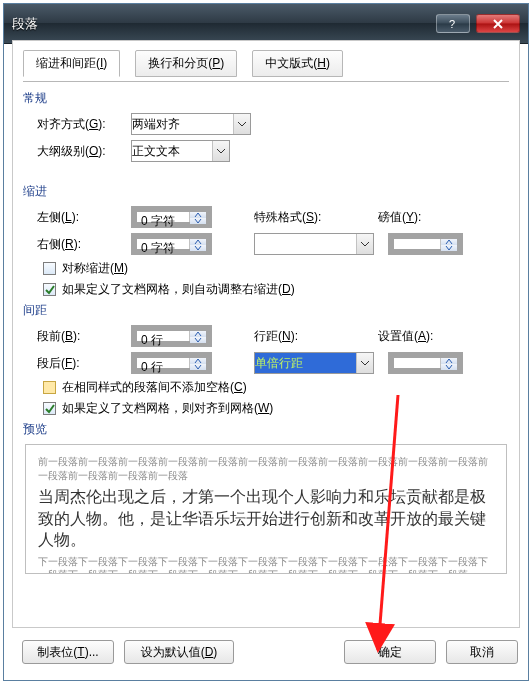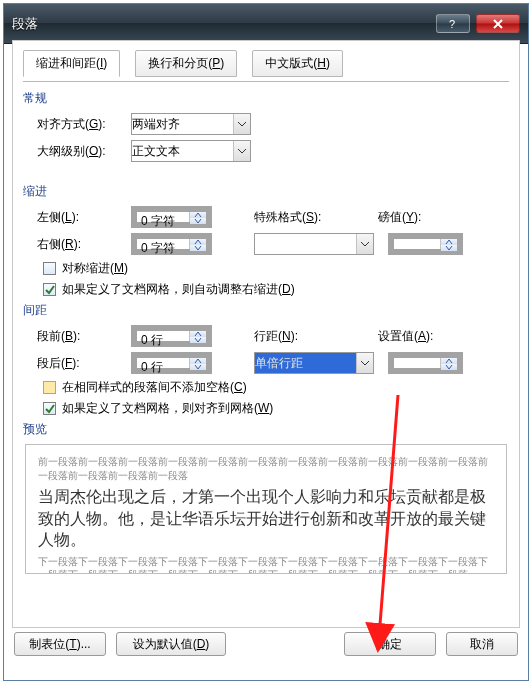--- a/index.html
+++ b/index.html
@@ -79,21 +79,21 @@
     background:#fff; display:inline-flex; align-items:center;
     position:relative;
   }
   .combo .dd {
     width:17px; height:20px; margin-left:auto;
     border-left:1px solid #c2c2c2;
     background:linear-gradient(to bottom,#f6f6f6,#dedede);
     display:flex; align-items:center; justify-content:center;
   }
   .combo.hl { background:#2f6bd8; color:#fff; }
-  .combo.hl .txt { color:#e5e5e5; }
+  .combo.hl .txt { color:#bef264; }
   .spinner {
     display:inline-flex; height:22px;
     border:6px solid #a3a3a3; background:#fff;
   }
   .spinner .val { padding:1px 4px 0 4px; min-width:52px; }
   .spinbtns { display:flex; flex-direction:column; border-left:1px solid #c2c2c2;}
   .spinbtn {
     width:16px; height:10px;
     background:linear-gradient(to bottom,#f0f4fb,#d5e0f0);
     display:flex; align-items:center; justify-content:center;
@@ -115,22 +115,22 @@
     padding:10px 12px;
     color:#8a8a8a;
     font-size:10px;
     line-height:1.35;
     overflow:hidden;
     background:#fff;
   }
   .preview-main { color:#333; font-size:16px; margin:4px 0; }
   
   .btnbar {
-    position:absolute; left:0; right:0; bottom:0; height:40px;
-    display:flex; align-items:flex-start; gap:10px;
+    position:absolute; left:8px; right:0; bottom:0; height:40px;
+    display:flex; align-items:center; gap:10px;
     padding: 0 2px;
   }
   .btn {
     height:24px; min-width:92px;
     border:1px solid #9a9a9a;
     border-radius:3px;
     background:linear-gradient(to bottom,#fdfdfd,#e7e7e7);
     display:inline-flex; align-items:center; justify-content:center;
     padding: 0 12px;
   }
@@ -190,21 +190,21 @@
               <svg viewBox="0 0 10 6" width="10" height="6">
                 <path d="M1 1 L5 5 L9 1" fill="none" stroke="#333"></path>
               </svg>
             </div>
         </div>
       </div>
       <div class="row">
         <span class="lbl">
           <span>大纲级别(</span><span class="ukey">O</span><span>):</span>
         </span>
-        <div class="combo" style="width:120px">
+        <div class="combo" style="width:99px">
           <span class="txt">正文文本</span>
           <div class="dd">
               <svg viewBox="0 0 10 6" width="10" height="6">
                 <path d="M1 1 L5 5 L9 1" fill="none" stroke="#333"></path>
               </svg>
             </div>
         </div>
       </div>
 
       <div style="height:10px"></div>

